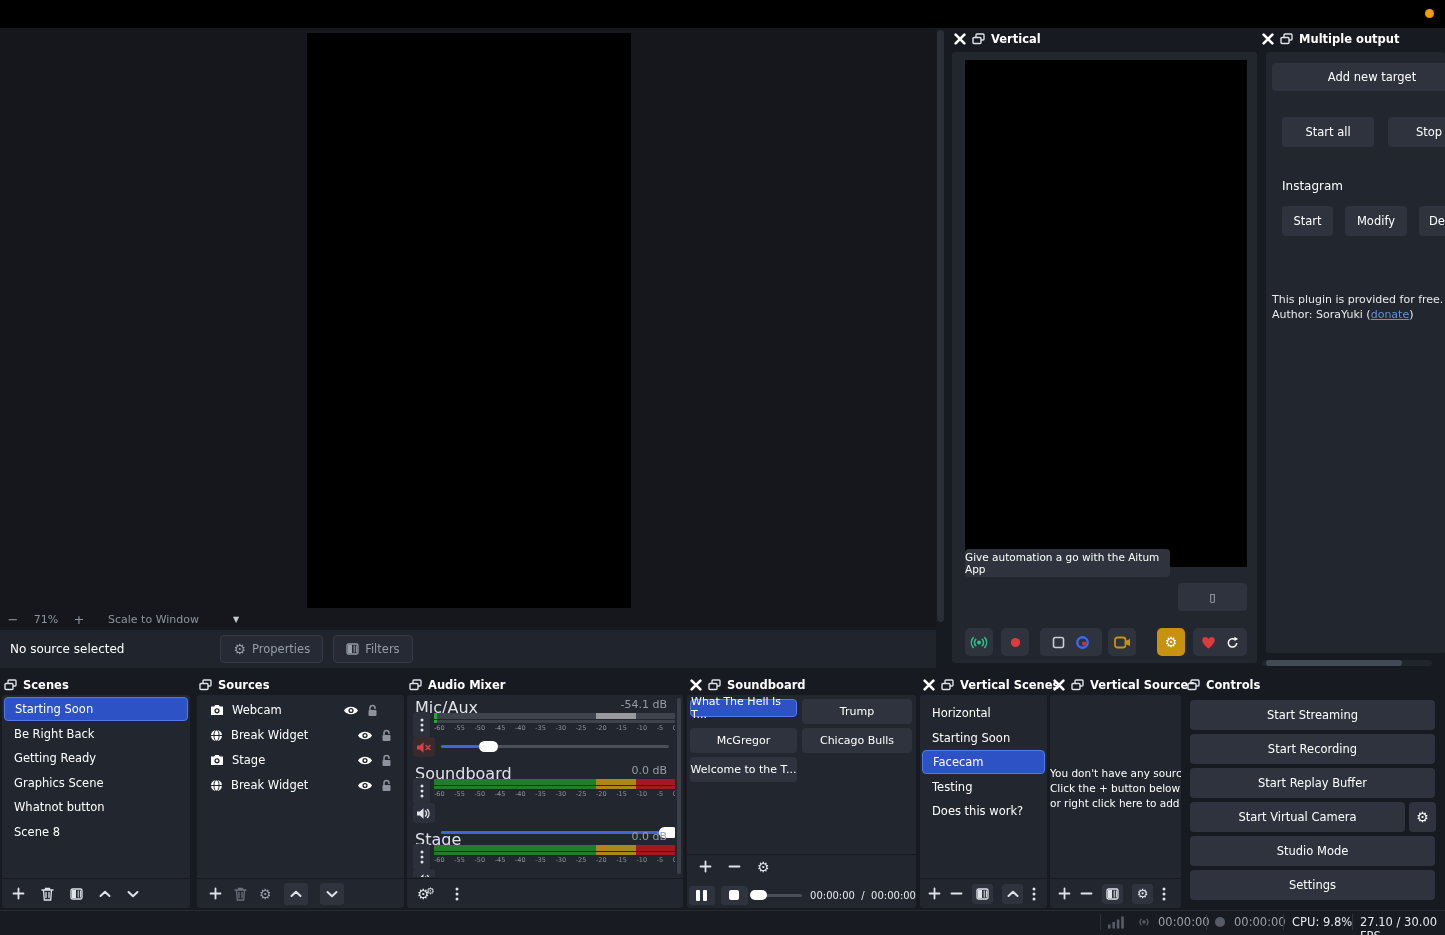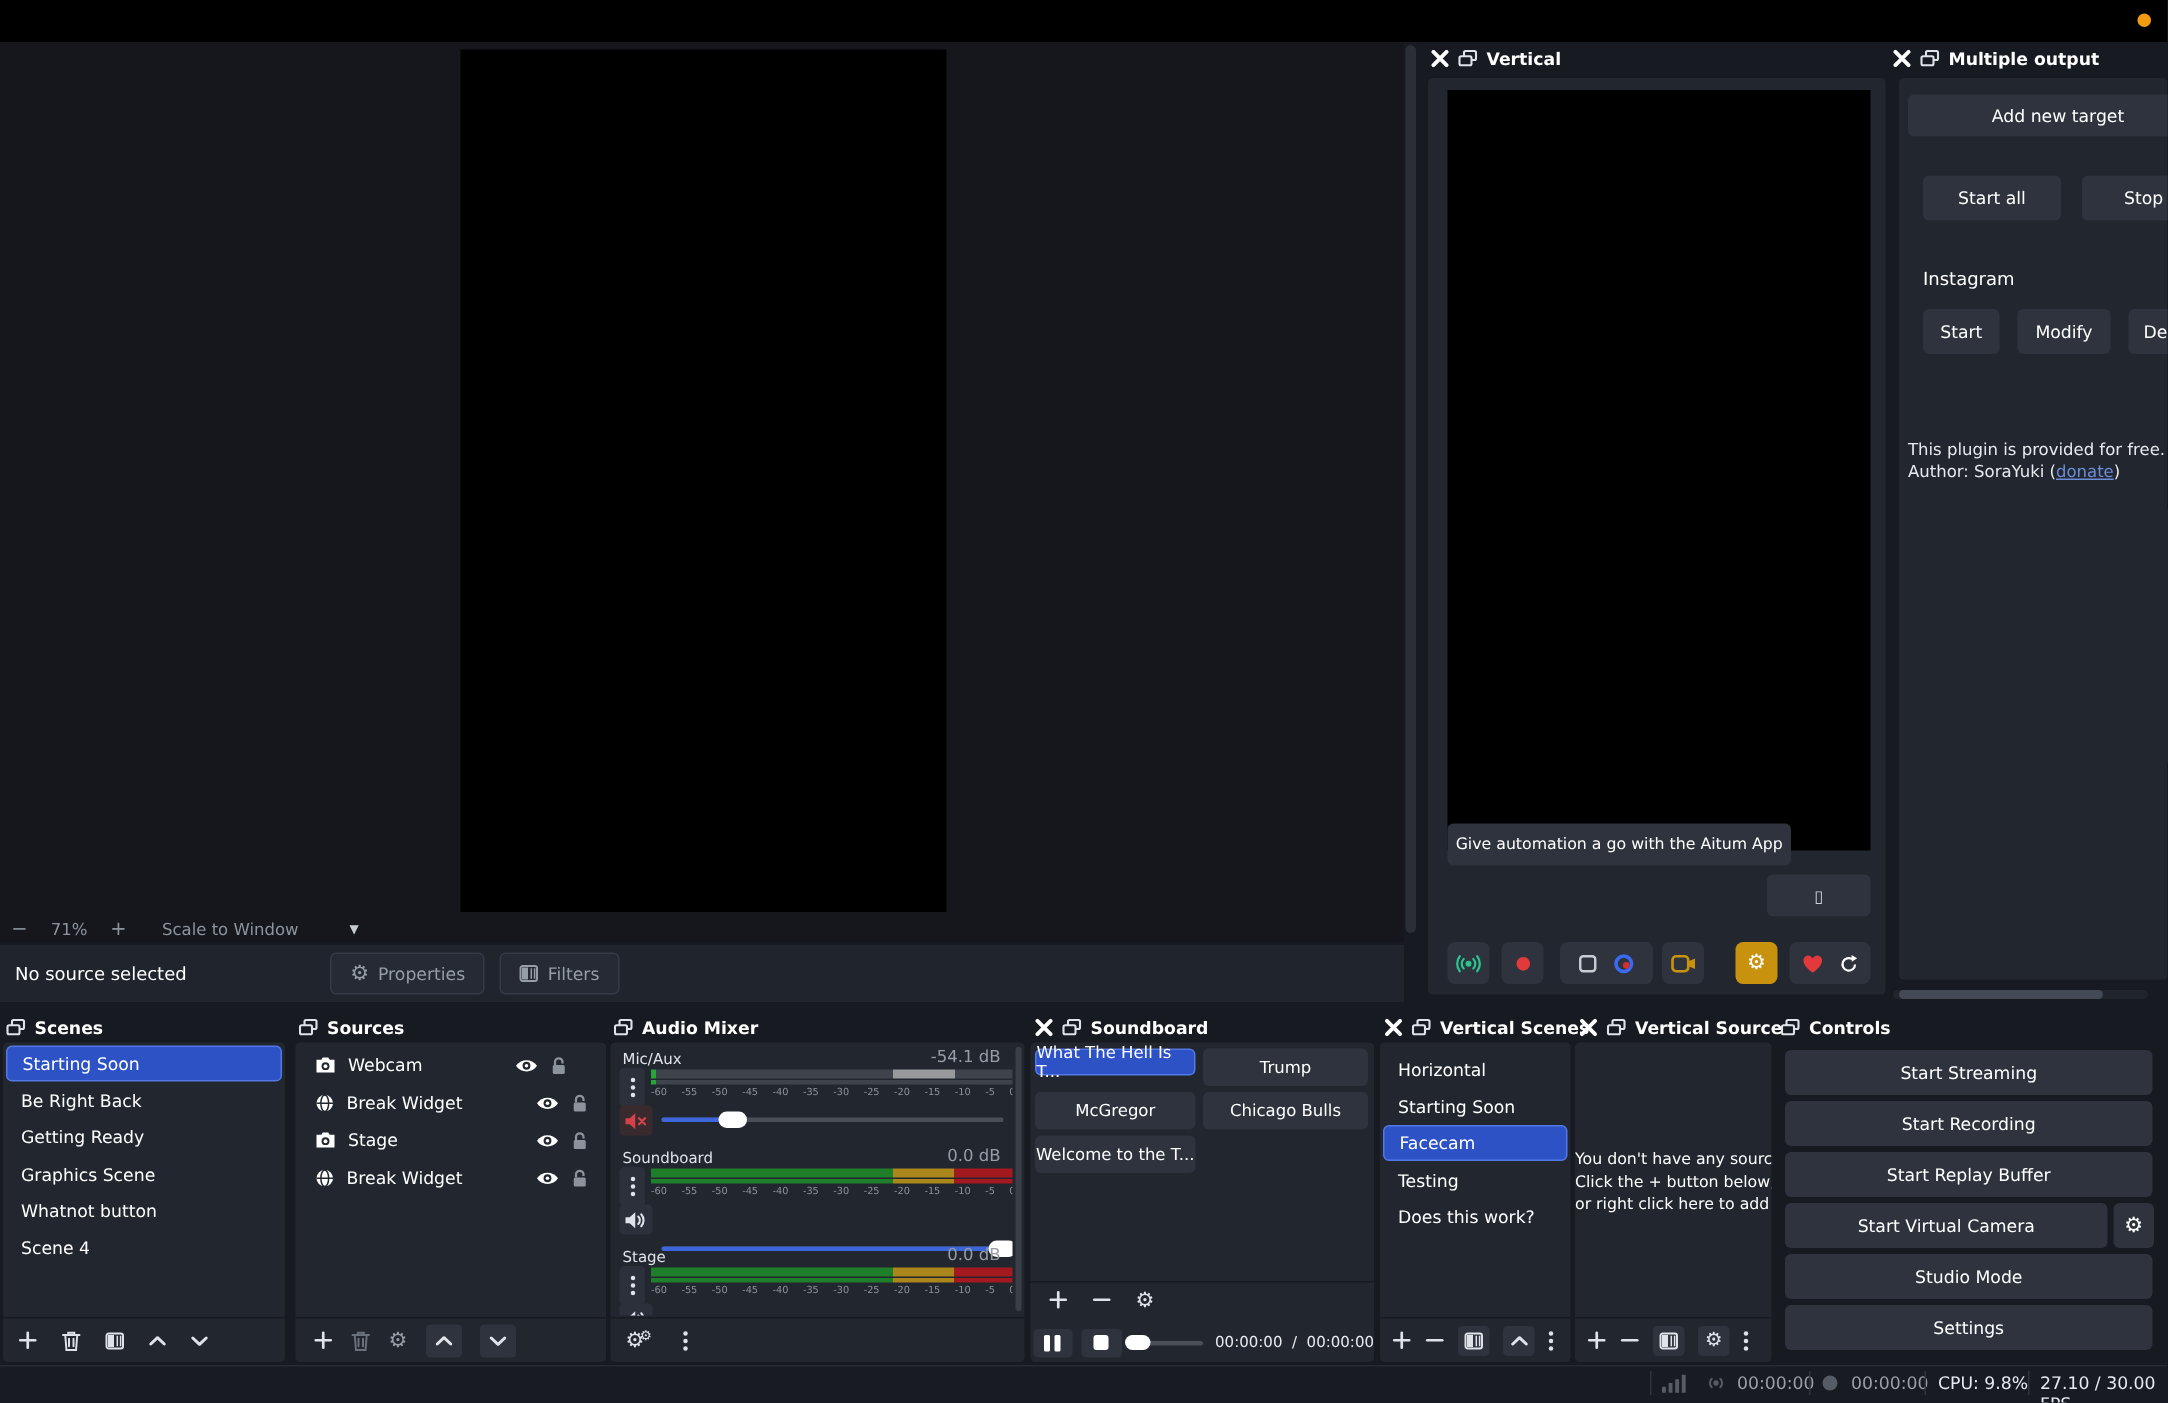--- a/index.html
+++ b/index.html
@@ -34,21 +34,21 @@
   .btn{background:#2e333d;border-radius:4px;color:#fff;font-size:11.5px;display:flex;align-items:center;justify-content:center;box-sizing:border-box}
   .btn.sel{background:#2d52c6;border:1px solid #5379e6}
   .item{display:flex;align-items:center;padding-left:10px;font-size:11.5px;color:#fff;height:24px;box-sizing:border-box}
   .item.sel{background:#2d52c6;border:1px solid #5379e6;border-radius:4px}
   .tbar{border-top:1px solid #171a20;display:flex;align-items:center}
   .tool-btn{width:24px;height:22px;background:#2e333d;border-radius:3px;display:flex;align-items:center;justify-content:center}
   
   .src-row{display:flex;align-items:center;gap:8px;padding-left:13px;padding-right:12px;height:24px;font-size:11.5px;box-sizing:border-box}
   .src-row .grow{flex:1}
   
-  .ch-name{font-size:10px;color:#dfe3e9}
+  .ch-name{font-size:16px;color:#dfe3e9}
   .ch-db{font-size:11px;color:#969da7}
   .meter{height:6px}
   .meter2{height:3px;margin-top:1px}
   .m-full{background:linear-gradient(to right,#1f7e29 0,#1f7e29 66.5%,#ab861b 66.5%,#ab861b 83%,#a3191f 83%,#a3191f 100%)}
   .m-idle-top{background:linear-gradient(to right,#27a53a 0,#27a53a 1.4%,#3f434b 1.4%,#3f434b 66.5%,#97999d 66.5%,#97999d 83.3%,#3f434b 83.3%,#3f434b 100%)}
   .m-idle-bot{background:linear-gradient(to right,#27a53a 0,#27a53a 1.4%,#3f434b 1.4%,#3f434b 100%)}
   .ticks{display:flex;justify-content:space-between;font-size:6.5px;color:#8d939b;margin-top:1px}
   .kebab-btn{width:17px;height:26px;background:#2c303a;border-radius:3px;display:flex;align-items:center;justify-content:center}
   .mute-btn{width:22px;height:20px;background:#2c303a;border-radius:3px;display:flex;align-items:center;justify-content:center}
   .mute-btn.muted{background:#382a2d}
@@ -122,21 +122,21 @@
       <path d="M1.5 1.5 L9.5 9.5 M9.5 1.5 L1.5 9.5" stroke="#fff" stroke-width="2.4" stroke-linecap="round"></path>
     </svg>
   <svg class="ic" width="13" height="12" viewBox="0 0 13 12">
       <rect x="4" y="1" width="8" height="6" rx="1" fill="none" stroke="#dfe3e9" stroke-width="1.4"></rect>
       <rect x="1" y="4.5" width="8" height="6" rx="1" fill="#171a20" stroke="#dfe3e9" stroke-width="1.4"></rect>
     </svg>
   <span>Vertical</span>
 </div>
 <div class="abs card" style="left:952px;top:52px;width:305px;height:611px"></div>
 <div class="abs canvas" style="left:965px;top:60px;width:282px;height:507px"></div>
-<div class="abs btn aitum-btn" style="left:965px;top:549px;width:229px;height:28px">
+<div class="abs btn aitum-btn" style="left:965px;top:549px;width:205px;height:28px">
   <span>Give automation a go with the Aitum App</span>
 </div>
 <div class="abs btn" style="left:1178px;top:583px;width:69px;height:28px">
   <span class="box-glyph">▯</span>
 </div>
 <div class="abs vd-btn" style="left:965px;top:628px;width:28px;height:28px">
   <svg class="ic" width="18" height="13" viewBox="0 0 18 13">
       <circle cx="9" cy="6.5" r="2" fill="#2bc48e"></circle>
       <path d="M5.8 3.3 a4.5 4.5 0 0 0 0 6.4 M3.2 1.5 a8 8 0 0 0 0 10 M12.2 3.3 a4.5 4.5 0 0 1 0 6.4 M14.8 1.5 a8 8 0 0 1 0 10" fill="none" stroke="#2bc48e" stroke-width="1.5" stroke-linecap="round"></path>
     </svg>
@@ -229,21 +229,21 @@
 <div class="abs item" style="left:4px;top:746px;width:184px">
     <span>Getting Ready</span>
   </div>
 <div class="abs item" style="left:4px;top:771px;width:184px">
     <span>Graphics Scene</span>
   </div>
 <div class="abs item" style="left:4px;top:795px;width:184px">
     <span>Whatnot button</span>
   </div>
 <div class="abs item" style="left:4px;top:820px;width:184px">
-    <span>Scene 4</span>
+    <span>Scene 8</span>
   </div>
 <div class="abs tbar" style="left:2px;top:878px;width:188px;height:30px;gap:16px;padding-left:10px;box-sizing:border-box">
   <svg class="ic" width="13" height="13" viewBox="0 0 13 13">
       <path d="M6.5 1.5 V11.5 M1.5 6.5 H11.5" stroke="#dfe3e9" stroke-width="1.8" stroke-linecap="round"></path>
     </svg>
   <svg class="ic" width="13" height="14" viewBox="0 0 13 14">
       <path d="M1 3 H12 M4.5 3 V1.5 H8.5 V3 M2.5 3 L3.3 13 H9.7 L10.5 3 M5 5.5 V10.5 M8 5.5 V10.5" stroke="#dfe3e9" stroke-width="1.3" fill="none" stroke-linecap="round"></path>
     </svg>
   <svg class="ic" width="13" height="12" viewBox="0 0 13 12">
       <rect x="1" y="1" width="11" height="10" rx="1.5" fill="none" stroke="#dfe3e9" stroke-width="1.3"></rect>

